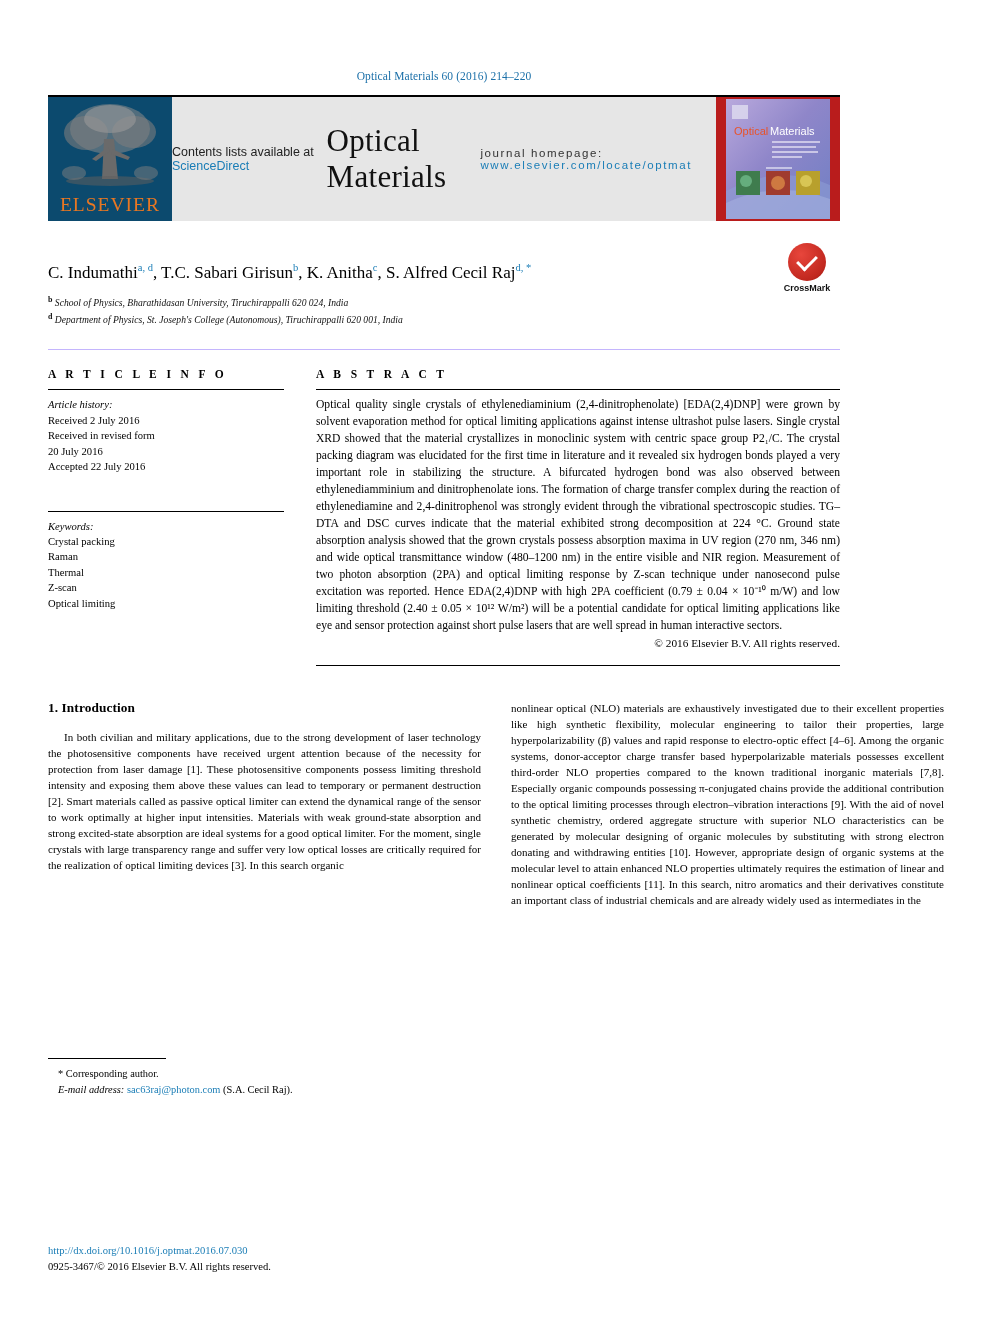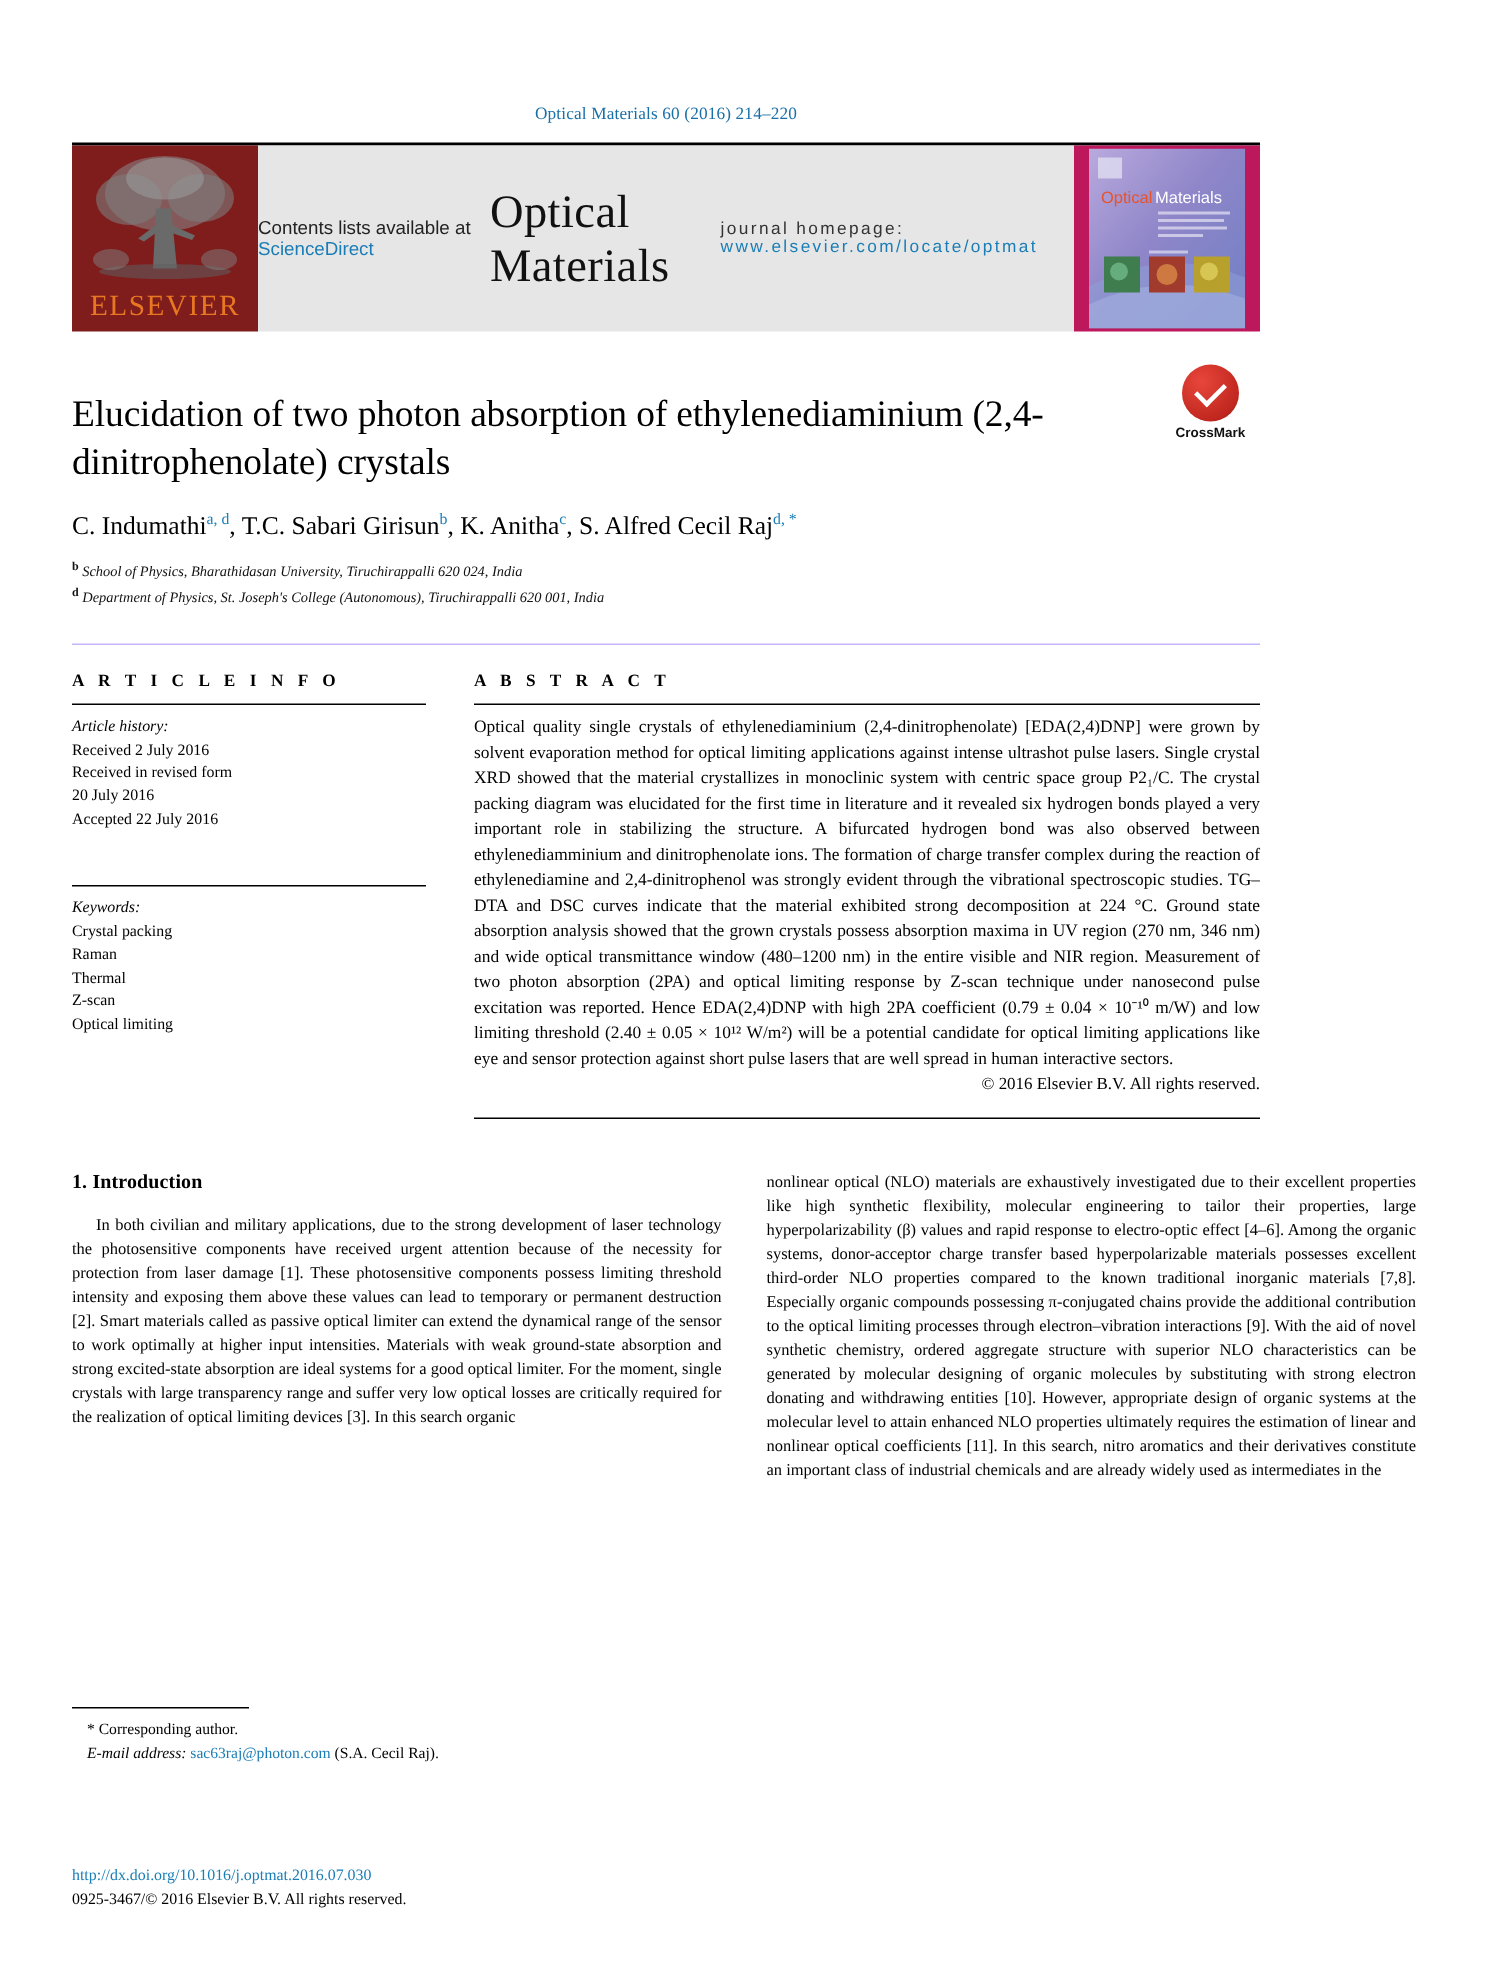--- a/index.html
+++ b/index.html
@@ -34,21 +34,21 @@
     height: 126px;
   }
   .elsevier-cell {
     width: 124px;
     flex: 0 0 124px;
     display: flex;
     flex-direction: column;
     align-items: center;
     justify-content: flex-start;
     padding-top: 2px;
-    background: #7f1d1d;
+    background: #0c4a6e;
   }
   .tree-svg { width: 104px; height: 98px; display:block; }
   .elsevier-word {
     font-family: "Liberation Serif", serif;
     font-size: 19.5px;
     letter-spacing: 1px;
     color: #e87722;
     line-height: 1;
     margin-top: -2px;
   }
@@ -77,21 +77,21 @@
   .homepage-line {
     font-family: "Liberation Sans", sans-serif;
     font-size: 11.5px;
     letter-spacing: 1.6px;
     color: #333;
   }
   .homepage-line a { color: #1a7db6; text-decoration: none; letter-spacing: 1.6px; }
   .cover-cell {
     width: 124px; flex: 0 0 124px;
     display: flex; align-items: center; justify-content: center;
-    background: #be185d;
+    background: #b91c1c;
   }
   .cover { width: 104px; height: 120px; display:block; }
 
   
   .titleblock { margin: 0 48px; padding-top: 40px; position: relative; }
   h1.article-title {
     font-family: "Liberation Serif", serif;
     font-size: 25px;
     font-weight: 400;
     line-height: 1.29;
@@ -293,21 +293,20 @@
       </svg>
     </div>
   </div>
 
   <div class="titleblock">
     <div class="crossmark">
       <div class="cm-circle"></div>
       <div class="cm-label">CrossMark</div>
     </div>
 
-    <h1 class="article-title">Elucidation of two photon absorption of ethylenediaminium (2,4-dinitrophenolate) crystals</h1>
 
     <div class="authors">
       <span><span>C. Indumathi</span><sup>a, d</sup><span>, </span></span><span><span>T.C. Sabari Girisun</span><sup>b</sup><span>, </span></span><span><span>K. Anitha</span><sup>c</sup><span>, </span></span><span><span>S. Alfred Cecil Raj</span><sup>d, *</sup></span>
     </div>
 
     <div class="affils">
       <div class="aff"><sup>b</sup> <span>School of Physics, Bharathidasan University, Tiruchirappalli 620 024, India</span></div>
       <div class="aff"><sup>d</sup> <span>Department of Physics, St. Joseph's College (Autonomous), Tiruchirappalli 620 001, India</span></div>
     </div>
   </div>

